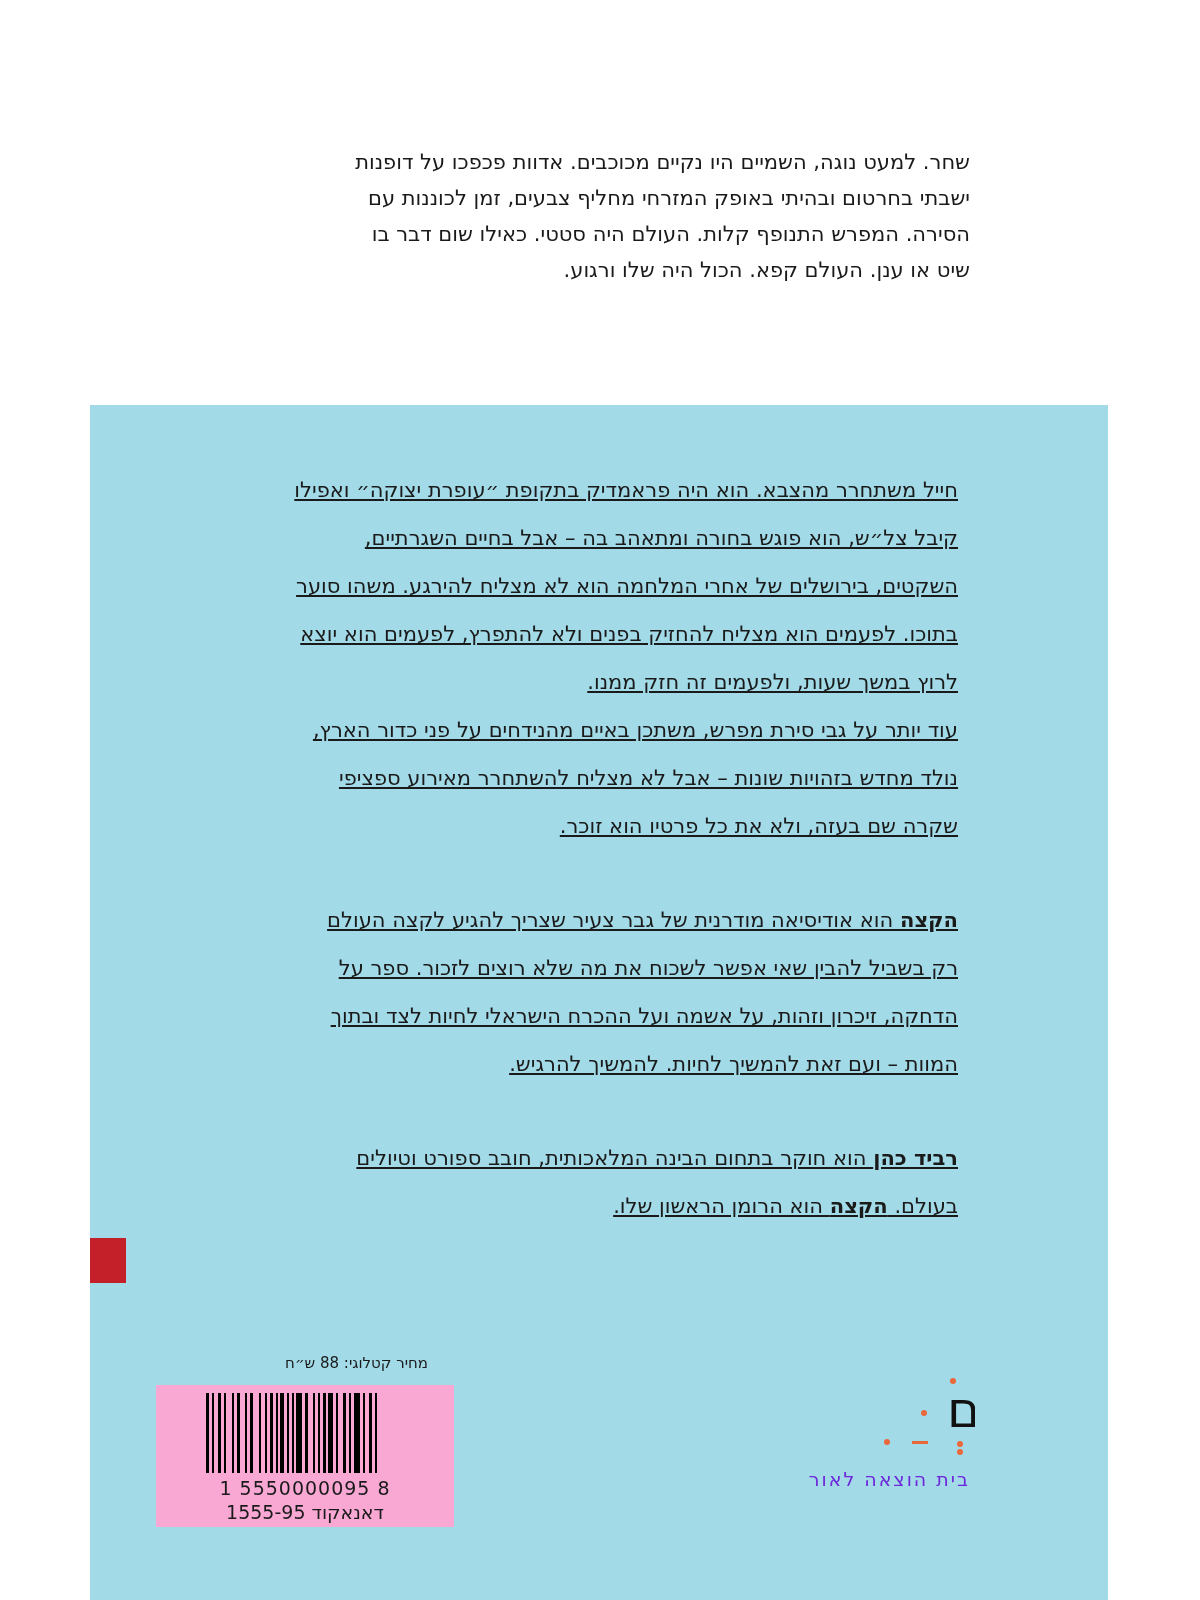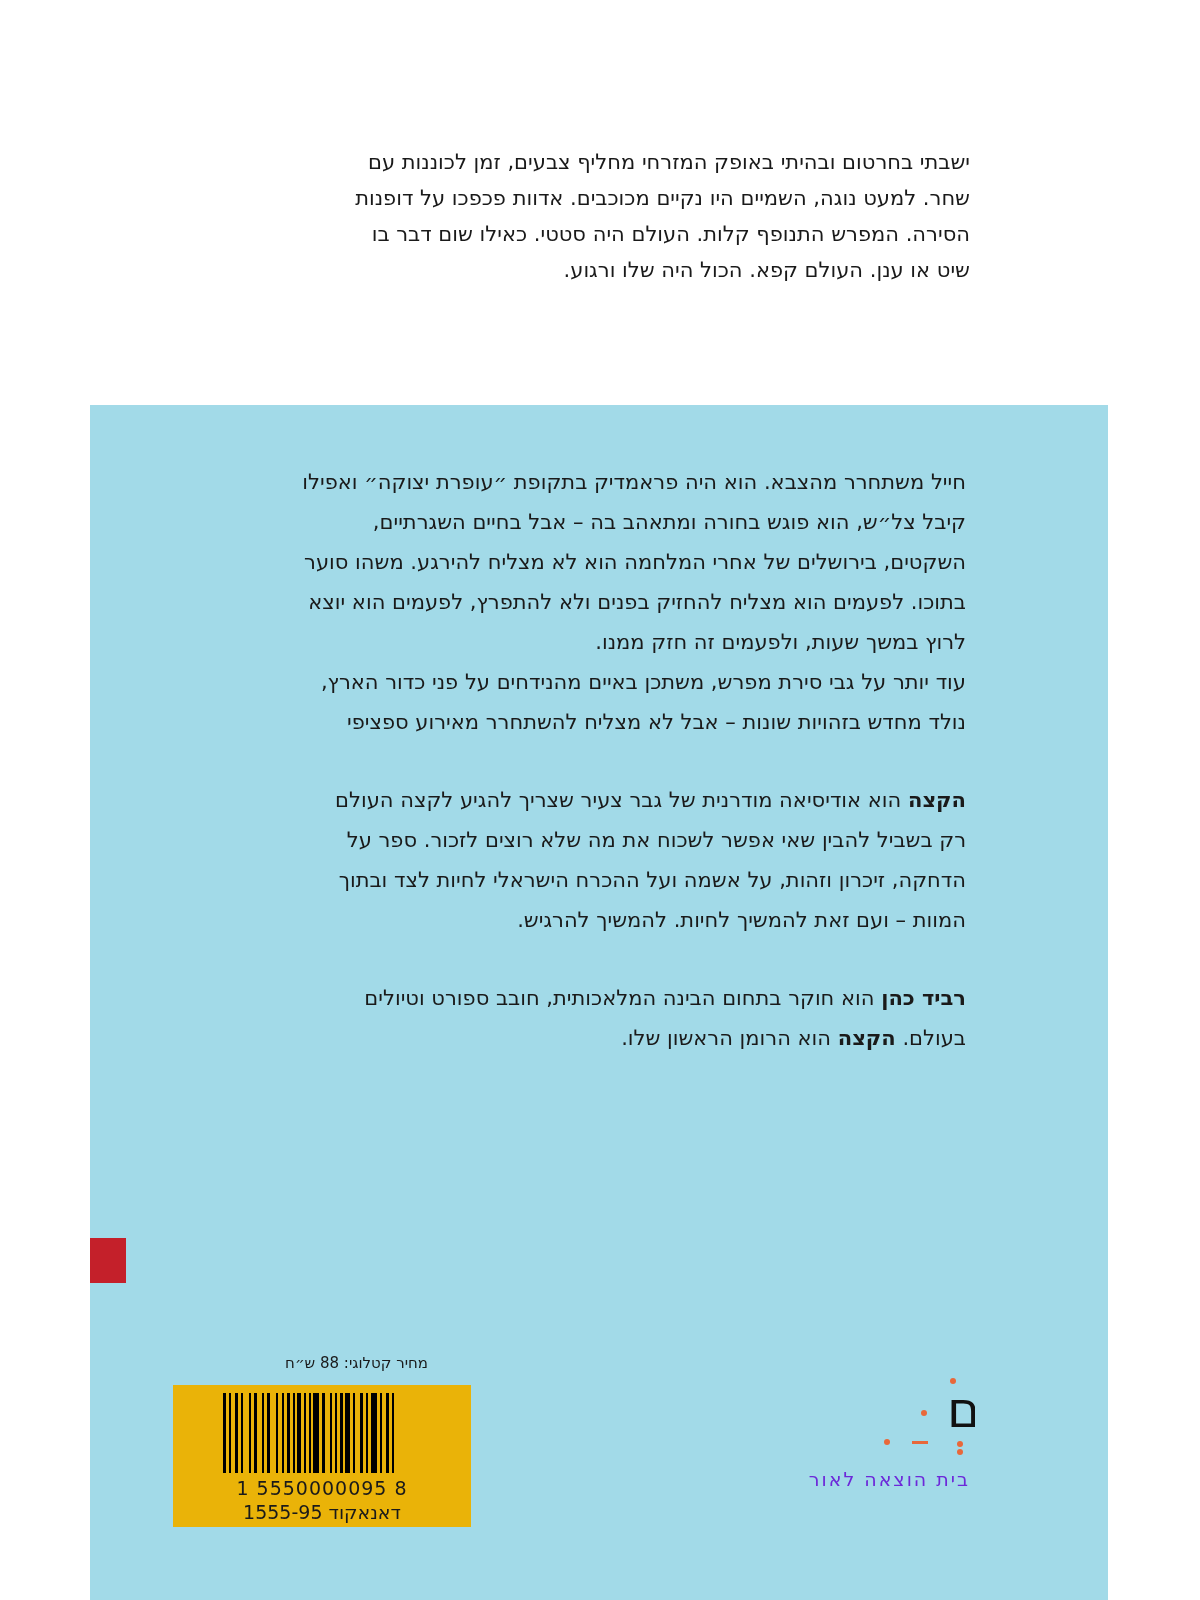--- a/index.html
+++ b/index.html
@@ -13,32 +13,32 @@
     }
     .excerpt p { margin: 0; white-space: nowrap; }
     .panel {
       position: absolute; left: 90px; top: 405px; width: 1018px; height: 1195px;
       background: #a2dae8;
     }
     .blurb {
       position: absolute; left: 225px; top: 460px; width: 745px;
       direction: rtl; text-align: right; font-size: 21px; line-height: 36px;
     }
-    .blurb .line { margin: 4px; white-space: nowrap; }
+    .blurb .line { margin: 12px; white-space: nowrap; text-decoration: underline; }
     .blurb .gap { height: 34px; }
     .blurb b { font-weight: bold; }
     .red-block {
       position: absolute; left: 90px; top: 1238px; width: 36px; height: 45px; background: #c4202a;
     }
     .price {
       position: absolute; left: 170px; top: 1354px; width: 298px; text-align: right; direction: rtl;
       font-size: 15px; color: #1a1a1a; padding-right: 40px; box-sizing: border-box;
     }
     .barcode-box {
-      position: absolute; left: 173px; top: 1385px; width: 298px; height: 142px; background: #eab308;
+      position: absolute; left: 156px; top: 1385px; width: 298px; height: 142px; background: #f9a8d4;
     }
     .bars { position: absolute; left: 50px; top: 8px; width: 202px; height: 80px; display: flex; align-items: stretch; }
     .bars span { display: block; height: 100%; background: #000; }
     .bars span.s { background: transparent; }
     .barcode-num {
       position: absolute; left: 0; top: 92px; width: 100%; text-align: center; font-size: 19px;
       letter-spacing: 1px; font-family: "DejaVu Sans", sans-serif;
     }
     .barcode-code {
       position: absolute; left: 0; top: 116px; width: 100%; text-align: center; font-size: 19px;
@@ -49,36 +49,37 @@
     }
     .publisher-tagline {
       position: absolute; left: 800px; top: 1468px; width: 170px; direction: rtl; text-align: right;
       font-size: 19px; letter-spacing: 2px; color: #6d28d9;
     }
   </style>
 </head>
 <body>
 
 <div class="excerpt">
+  <p>שחר. למעט נוגה, השמיים היו נקיים מכוכבים. אדוות פכפכו על דופנות</p>
   <p>ישבתי בחרטום ובהיתי באופק המזרחי מחליף צבעים, זמן לכוננות עם</p>
-  <p>שחר. למעט נוגה, השמיים היו נקיים מכוכבים. אדוות פכפכו על דופנות</p>
   <p>הסירה. המפרש התנופף קלות. העולם היה סטטי. כאילו שום דבר בו</p>
   <p>שיט או ענן. העולם קפא. הכול היה שלו ורגוע.</p>
 </div>
 
 <div class="panel"></div>
 
 <div class="blurb">
   <p class="line">חייל משתחרר מהצבא. הוא היה פראמדיק בתקופת ״עופרת יצוקה״ ואפילו</p>
   <p class="line">קיבל צל״ש, הוא פוגש בחורה ומתאהב בה – אבל בחיים השגרתיים,</p>
   <p class="line">השקטים, בירושלים של אחרי המלחמה הוא לא מצליח להירגע. משהו סוער</p>
   <p class="line">בתוכו. לפעמים הוא מצליח להחזיק בפנים ולא להתפרץ, לפעמים הוא יוצא</p>
   <p class="line">לרוץ במשך שעות, ולפעמים זה חזק ממנו.</p>
   <p class="line">עוד יותר על גבי סירת מפרש, משתכן באיים מהנידחים על פני כדור הארץ,</p>
   <p class="line">נולד מחדש בזהויות שונות – אבל לא מצליח להשתחרר מאירוע ספציפי</p>
+  <p class="line">שקרה שם בעזה, ולא את כל פרטיו הוא זוכר.</p>
   <div class="gap"></div>
   <p class="line"><b>הקצה</b><span> הוא אודיסיאה מודרנית של גבר צעיר שצריך להגיע לקצה העולם</span></p>
   <p class="line">רק בשביל להבין שאי אפשר לשכוח את מה שלא רוצים לזכור. ספר על</p>
   <p class="line">הדחקה, זיכרון וזהות, על אשמה ועל ההכרח הישראלי לחיות לצד ובתוך</p>
   <p class="line">המוות – ועם זאת להמשיך לחיות. להמשיך להרגיש.</p>
   <div class="gap"></div>
   <p class="line"><b>רביד כהן</b><span> הוא חוקר בתחום הבינה המלאכותית, חובב ספורט וטיולים</span></p>
   <p class="line"><span>בעולם. </span><b>הקצה</b><span> הוא הרומן הראשון שלו.</span></p>
 </div>
 

